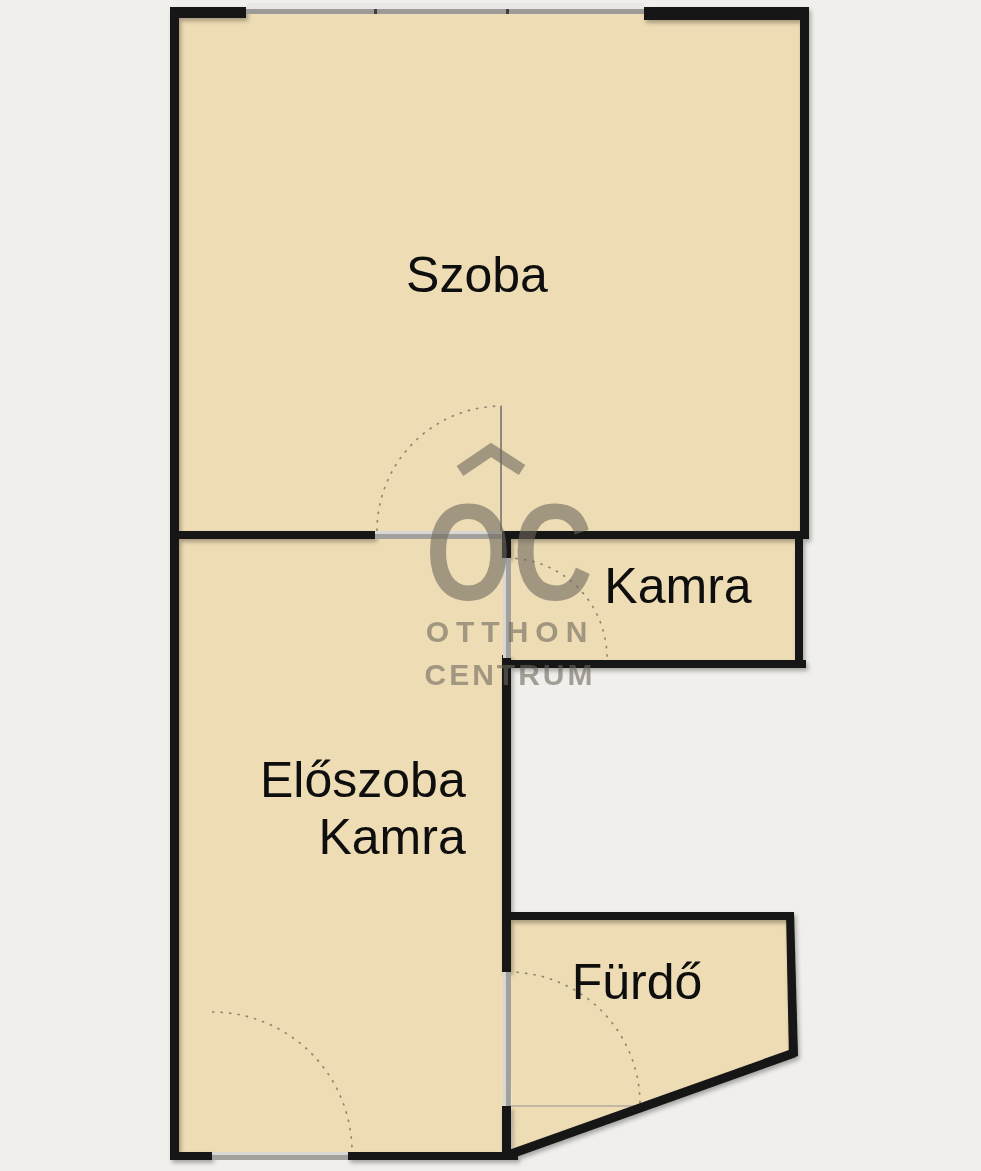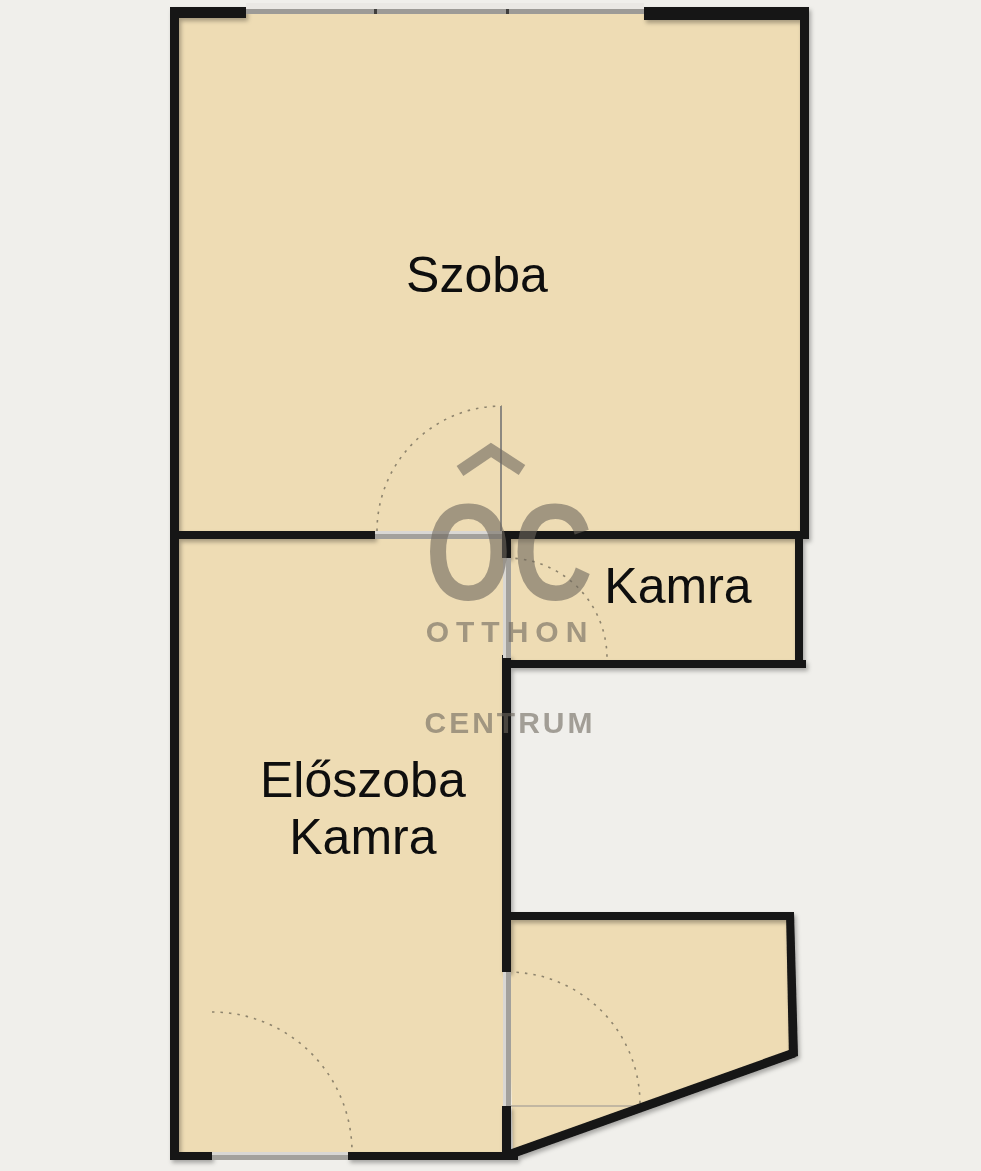--- a/index.html
+++ b/index.html
@@ -22,32 +22,32 @@
   .opening-light{fill:var(--opening-light);}
   .win-light{fill:var(--window-light);}
   .win-dark{fill:var(--window-dark);}
   .win-tick{fill:#3f3e3c;}
   .arc{fill:none;stroke:var(--door-arc);stroke-width:1.6;stroke-dasharray:2.5 6;opacity:.85;}
   .leaf{stroke:#8c8880;stroke-width:2;}
   .leaf-faint{stroke:#b3ab9c;stroke-width:1.5;}
 
   .room-label{position:absolute;font-size:50px;line-height:1.15;color:var(--label-text);
               transform:translate(-50%,-50%);white-space:nowrap;}
-  .room-label.block{transform:none;line-height:57px;text-align:center;}
+  .room-label.block{transform:none;line-height:57px;text-align:right;}
 
   .watermark{position:absolute;left:345px;top:437px;width:330px;height:260px;
              color:var(--watermark);pointer-events:none;}
   .wm-chevron{position:absolute;left:112px;top:9px;width:68px;height:30px;overflow:visible;}
   .wm-oc{position:absolute;left:0;top:46px;width:100%;text-align:center;
          font-weight:bold;font-size:138px;line-height:1;letter-spacing:2px;
          transform:scaleX(.8);}
   .wm-line{position:absolute;left:0;width:100%;text-align:center;
            font-weight:bold;font-size:30px;line-height:1;}
   .wm-otthon{top:180px;letter-spacing:7px;}
-  .wm-centrum{top:223px;letter-spacing:3px;margin-top:48px;}
+  .wm-centrum{top:223px;letter-spacing:3px;}
 </style>
 </head>
 <body>
 
 <div class="stage">
 
   <svg class="plan-svg" viewBox="0 0 981 1171" xmlns="http://www.w3.org/2000/svg">
     <defs>
       <filter id="wallShadow" x="-10%" y="-10%" width="125%" height="125%">
         <feDropShadow dx="2" dy="3" stdDeviation="2" flood-color="#000000" flood-opacity="0.3"></feDropShadow>
@@ -110,20 +110,21 @@
 
   <div class="room-label" style="left:477px;top:276px">Szoba</div>
 
   <div class="room-label" style="left:678px;top:587px">Kamra</div>
 
   <div class="room-label block" style="left:260px;top:752px">
     <div>Előszoba</div>
     <div>Kamra</div>
   </div>
 
+  <div class="room-label" style="left:637px;top:983px">Fürdő</div>
 
   <div class="watermark">
     <svg class="wm-chevron" viewBox="0 0 68 30" xmlns="http://www.w3.org/2000/svg">
       <path d="M 3 25 L 34 4 L 65 24" fill="none" stroke="currentColor" stroke-width="12"></path>
     </svg>
     <div class="wm-oc">OC</div>
     <div class="wm-line wm-otthon">OTTHON</div>
     <div class="wm-line wm-centrum">CENTRUM</div>
   </div>
 

